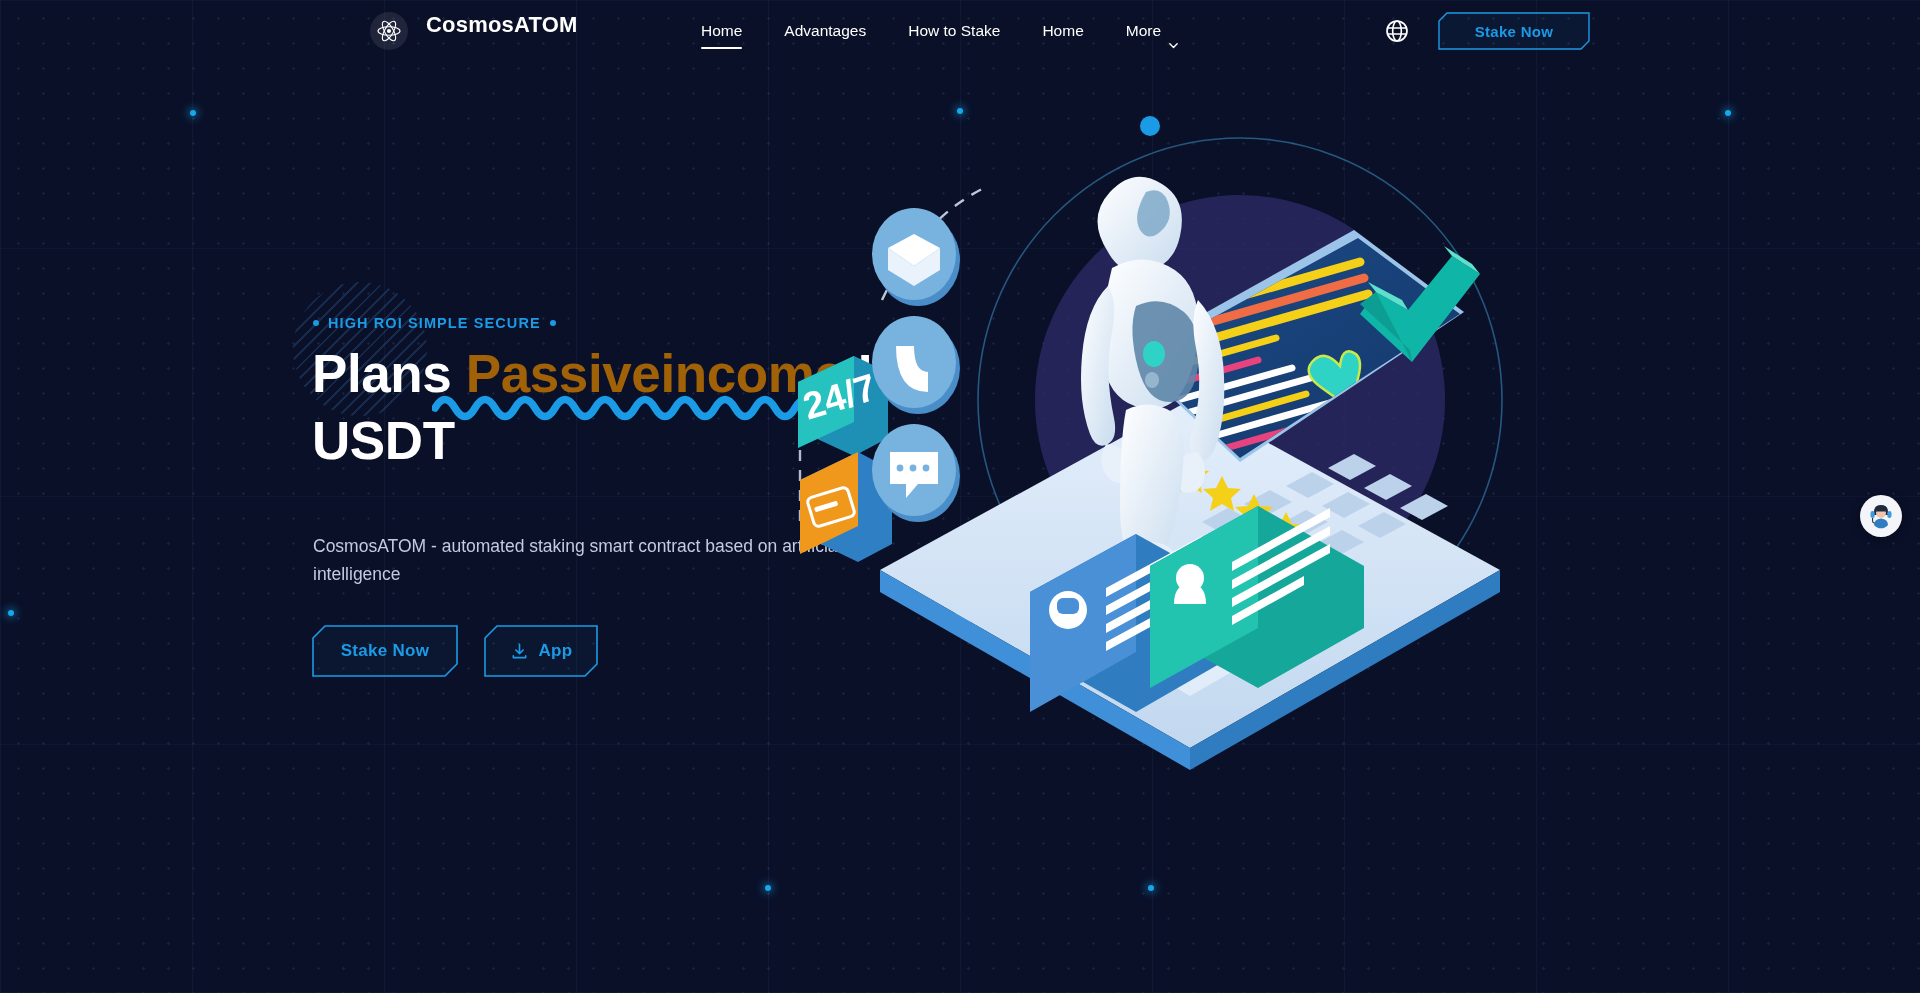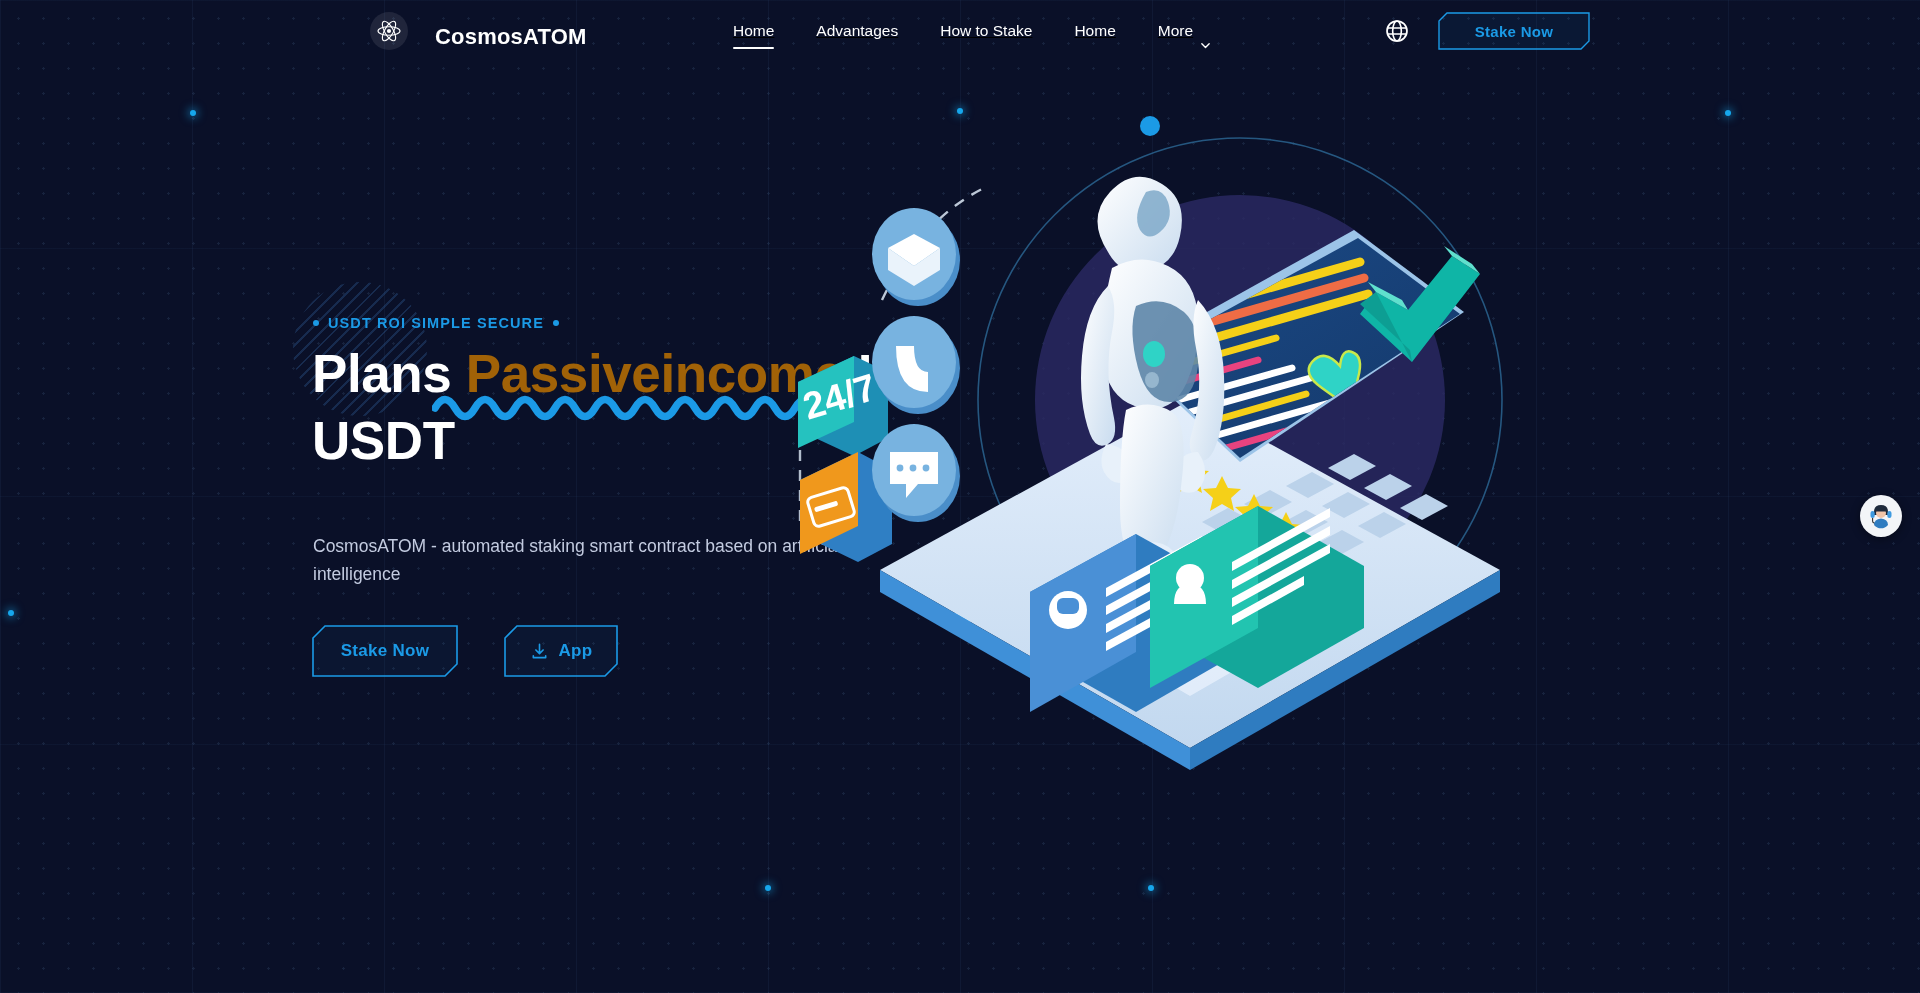--- a/index.html
+++ b/index.html
@@ -42,29 +42,29 @@
     position:absolute; width:6px; height:6px; border-radius:50%;
     background:#16a7ec; box-shadow:0 0 8px 2px rgba(22,167,236,0.55);
     pointer-events:none;
   }
 
   
   .header {
     position:absolute; top:0; left:0; width:1920px; height:62px;
     display:flex; align-items:center; z-index:40;
   }
-  .brand { position:absolute; left:370px; display:flex; align-items:flex-end; gap:27px; cursor:pointer; }
+  .brand { position:absolute; left:370px; display:flex; align-items:flex-start; gap:18px; cursor:pointer; }
   .brand-badge {
     width:38px; height:38px; border-radius:50%;
     background:rgba(255,255,255,0.09);
     display:flex; align-items:center; justify-content:center;
   }
   .brand-name { font-size:22px; font-weight:bold; color:#ffffff; letter-spacing:0.2px; }
 
-  .nav { position:absolute; left:712px; display:flex; align-items:center; gap:0;text-decoration:underline; }
+  .nav { position:absolute; left:680px; display:flex; align-items:center; gap:0; }
   .nav-item {
     position:relative; color:#ffffff; font-size:15.5px;
     padding:0 21px; line-height:40px; cursor:pointer; white-space:nowrap;
     display:flex; align-items:center; gap:7px;
   }
   .nav-item.active::after {
     content:""; position:absolute; left:21px; right:21px; bottom:2px;
     height:2px; background:#ffffff; border-radius:1px;
   }
   .chev { display:inline-block; width:11px; height:11px; }
@@ -109,21 +109,21 @@
   .hl-accent { color:#a16207; position:relative; }
   .squiggle { position:absolute; left:432px; top:392px; width:410px; height:34px; }
 
   .subtitle {
     position:absolute; left:313px; top:533px; width:560px;
     font-size:17.5px; line-height:1.58; color:#c3cbe0;
   }
 
   .cta-row { position:absolute; left:312px; top:625px; display:flex; gap:26px; }
   .btn-cta { width:146px; height:52px; font-size:17px; }
-  .btn-cta.app { width:114px;margin-left:20px; }
+  .btn-cta.app { width:114px; }
   .btn-cta .inner { display:flex; align-items:center; gap:10px; }
   .dl-icon { width:19px; height:19px; }
 
   
   .illus { position:absolute; left:940px; top:100px; width:620px; height:600px; }
   .illus svg { display:block; width:620px; height:600px; overflow:visible; }
 
   
   .support {
     position:absolute; right:18px; top:495px; width:42px; height:42px;
@@ -202,21 +202,21 @@
       </div>
     </div>
   </div>
 
   <div class="hero">
 
     <div class="stripe-circle"></div>
 
     <div class="eyebrow">
       <span class="dot"></span>
-      <span>USDT ROI SIMPLE SECURE</span>
+      <span>HIGH ROI SIMPLE SECURE</span>
       <span class="dot"></span>
     </div>
 
     <h1 class="headline"><span>Plans </span><span class="hl-accent">Passiveincome</span><span> In USDT</span></h1>
 
     <svg class="squiggle" viewBox="0 0 410 34" fill="none">
       <path d="M3,16 Q13,-1 23,16 T43,16 T63,16 T83,16 T103,16 T123,16 T143,16 T163,16 T183,16 T203,16 T223,16 T243,16 T263,16 T283,16 T303,16 T323,16 T343,16 T363,16 T383,16 T403,16" stroke="#1b9ae6" stroke-width="7.5" stroke-linecap="round" fill="none"></path>
     </svg>
 
     <p class="subtitle">CosmosATOM - automated staking smart contract based on artificial intelligence</p>

